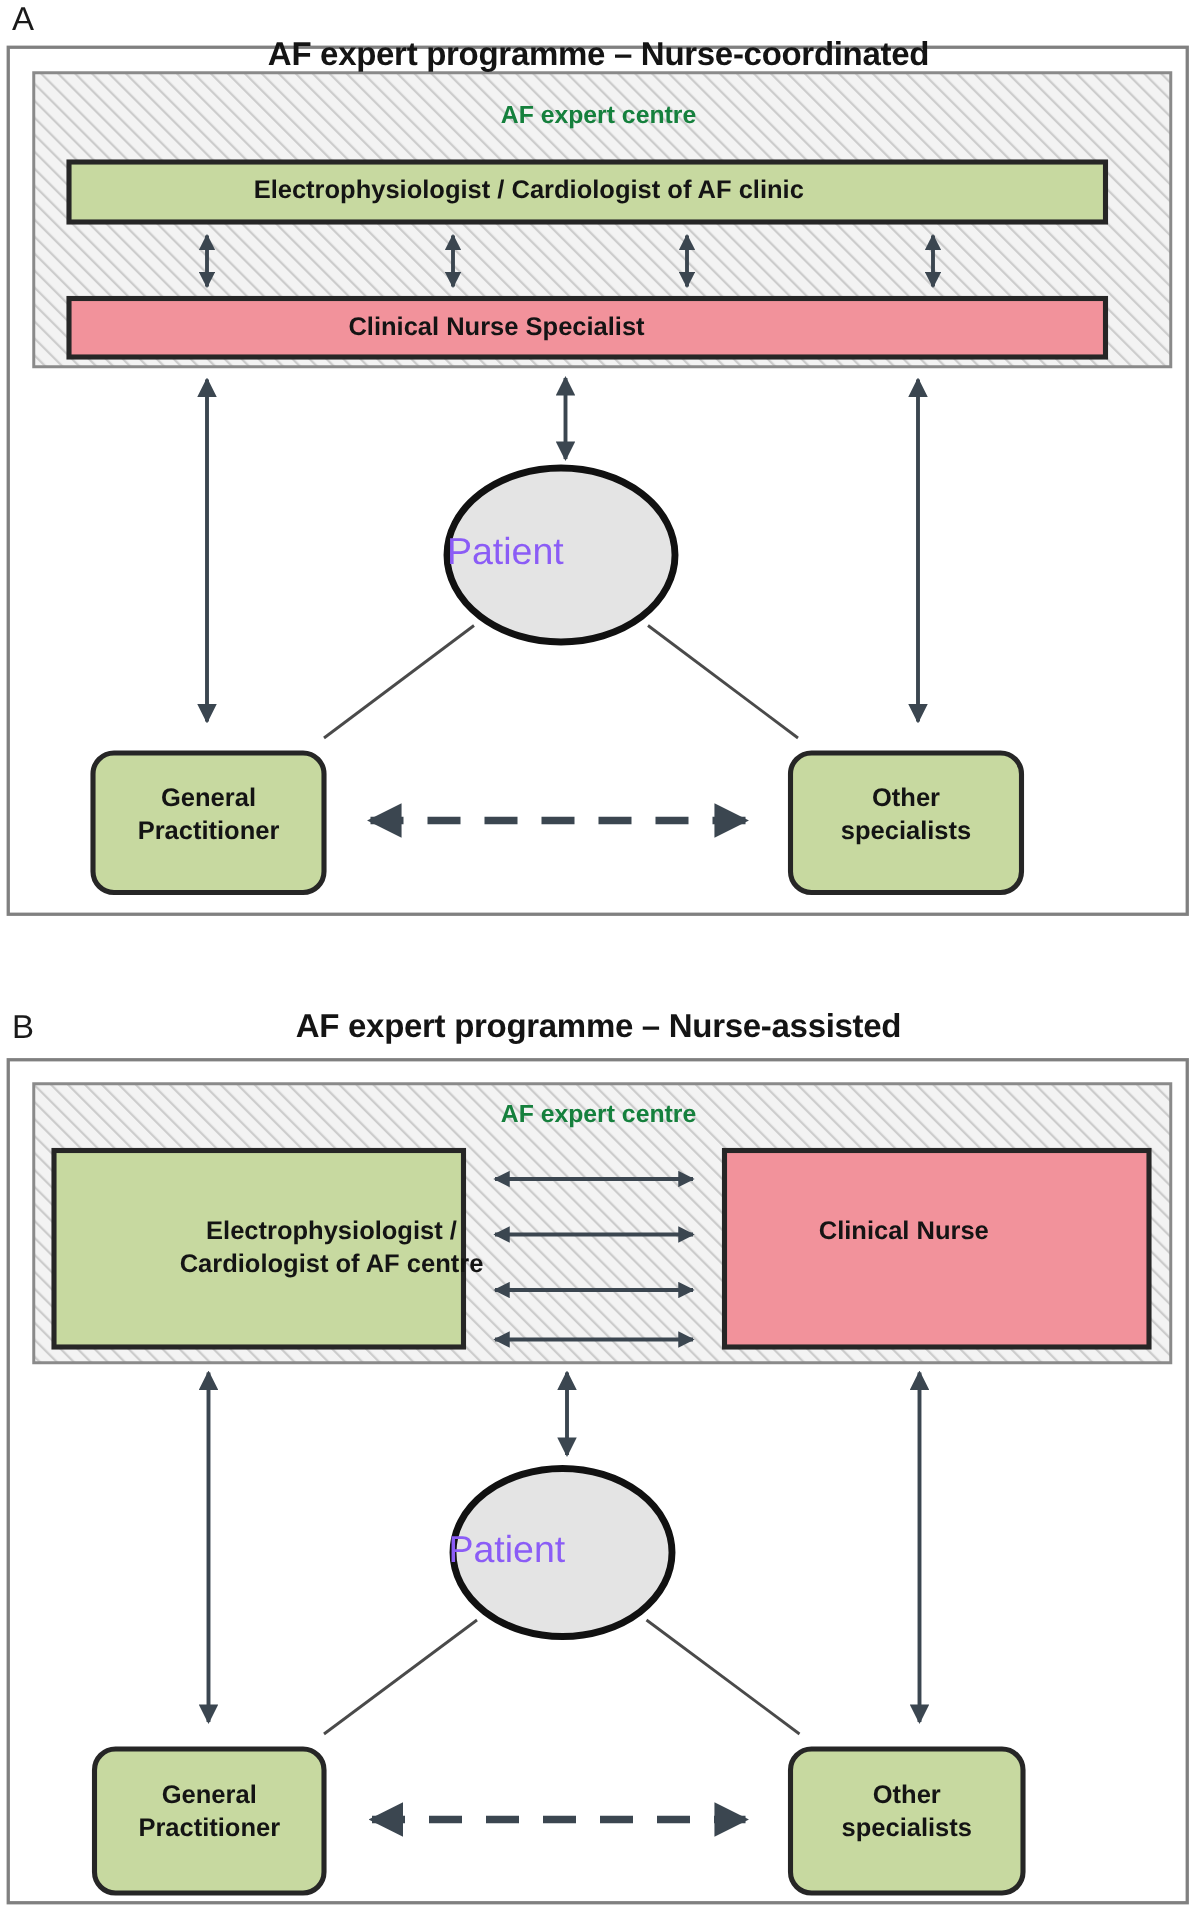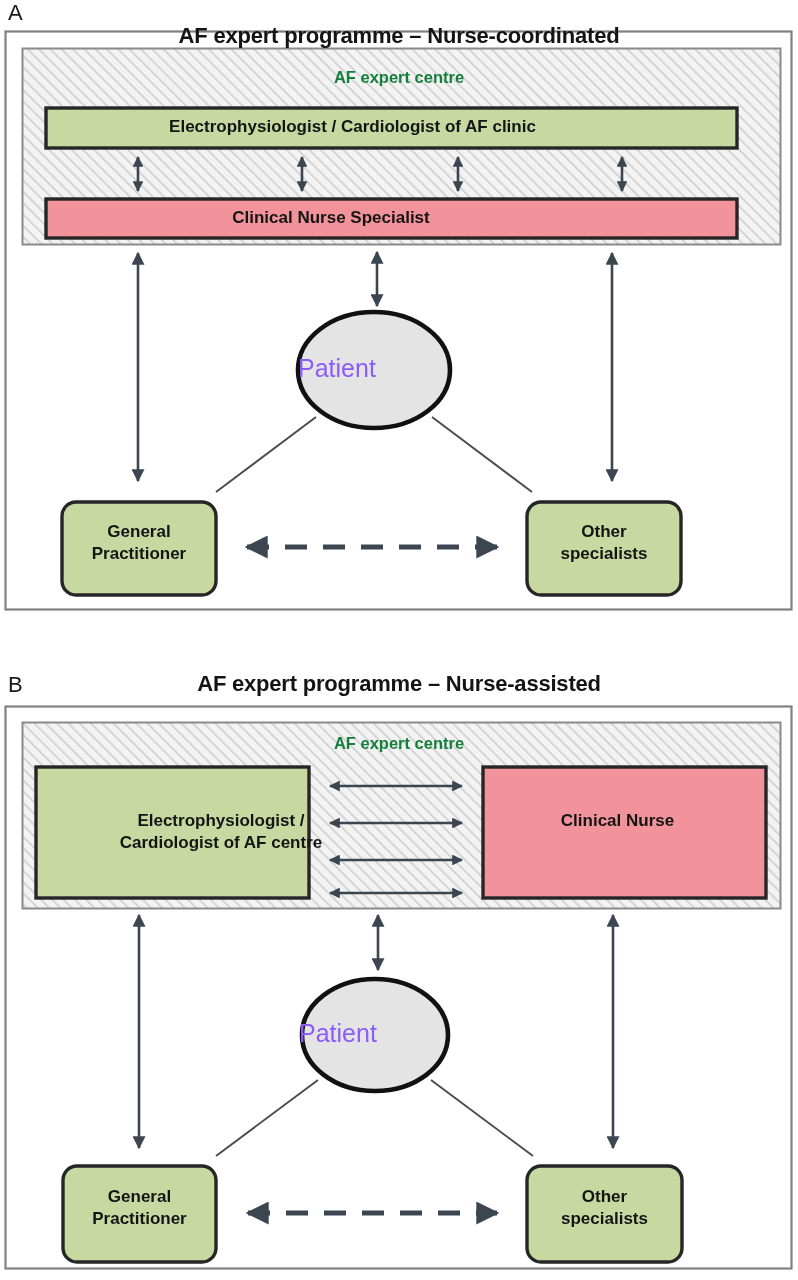--- a/index.html
+++ b/index.html
@@ -183,21 +183,21 @@
 
   <div class="panel-title" style="left:0px; top:671px; width:798px;">AF expert programme – Nurse-assisted</div>
 
   <div class="centre-label" style="left:0px; top:734px; width:798px;">AF expert centre</div>
 
   <div class="box-label" style="left:36px; top:810px; width:306px; font-size:17px;margin-left:32px;">
     <div>Electrophysiologist /</div>
     <div>Cardiologist of AF centre</div>
   </div>
 
-  <div class="box-label" style="left:483px; top:810px; width:269px; font-size:17px;">
+  <div class="box-label" style="left:468px; top:810px; width:269px; font-size:17px;">
     <div>Clinical Nurse</div>
   </div>
 
   <div class="patient-label" style="left:299px; top:1019px; width:152px;">Patient</div>
 
   <div class="box-label" style="left:63px; top:1186px; width:153px; font-size:17px;">
     <div>General</div>
     <div>Practitioner</div>
   </div>
 

